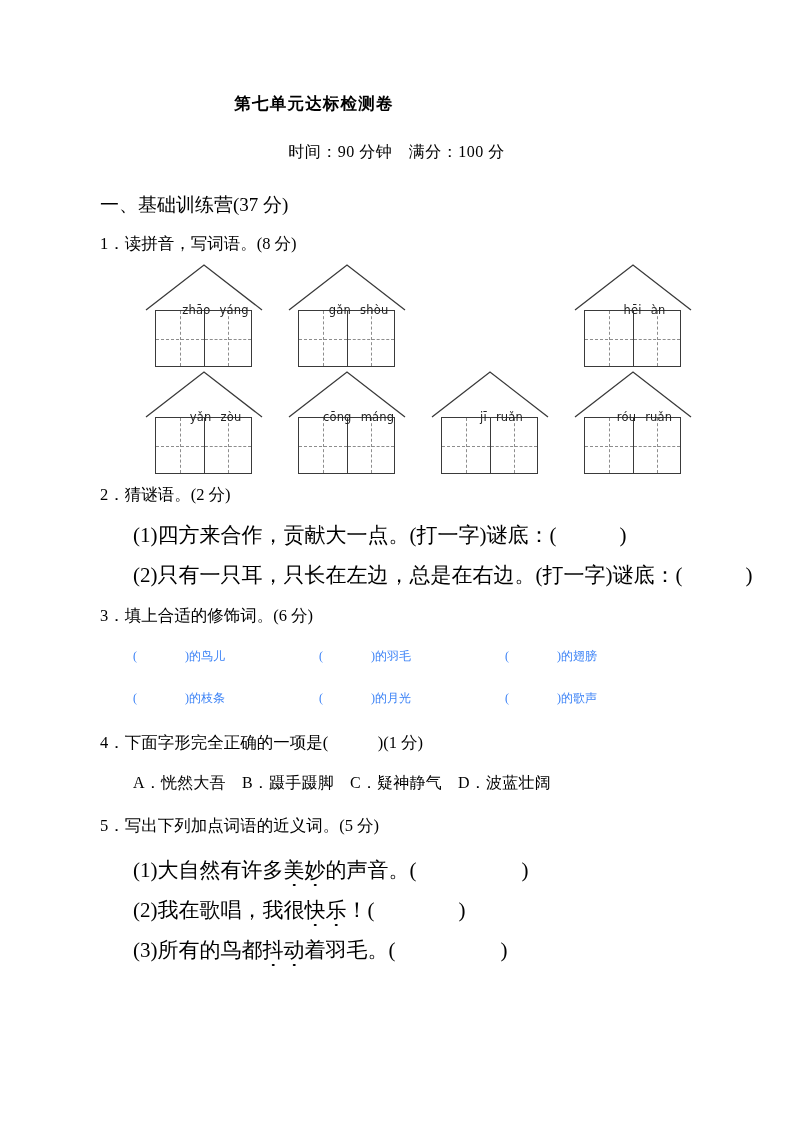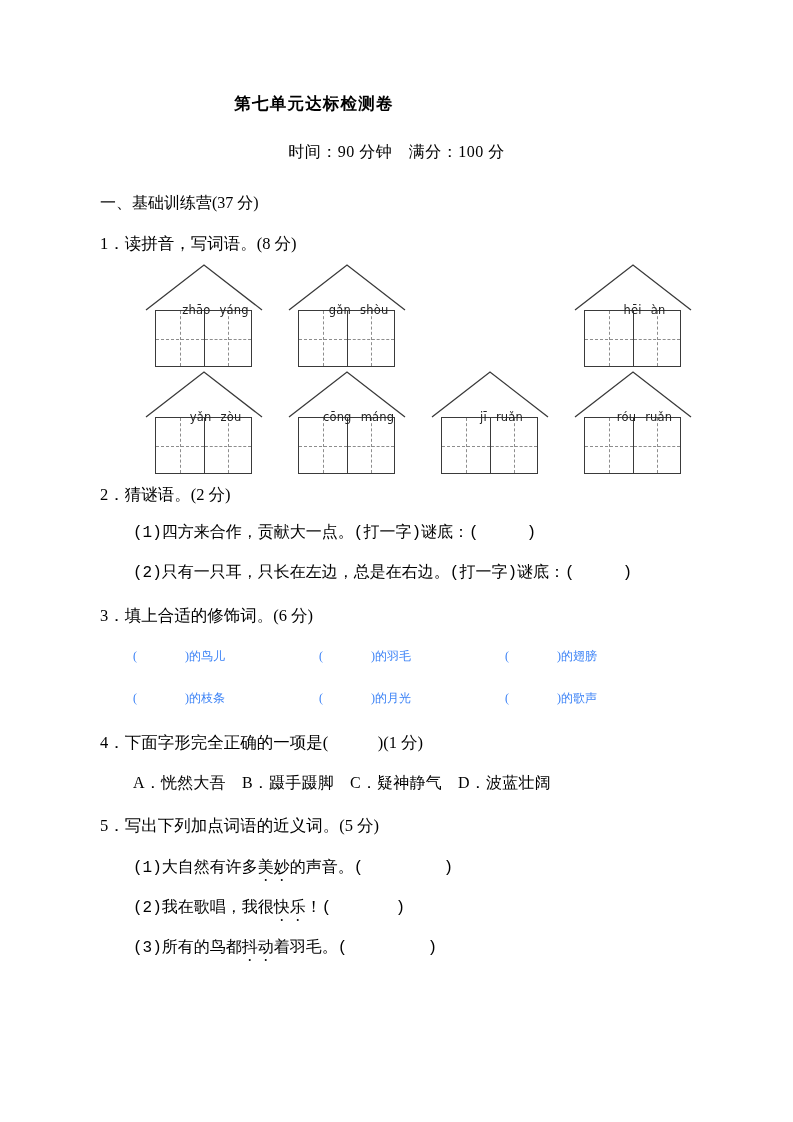--- a/index.html
+++ b/index.html
@@ -47,23 +47,23 @@
   }
 
   
   .blk {
     position: absolute;
     font-size: 16px;
     line-height: 1.0;
     white-space: pre;
     color: #000;
   }
-  .sec-head { left: 100px; font-size: 16px; }
+  .sec-head { left: 100px; font-size: 19px; }
   .q-head   { left: 100px; font-size: 16.5px; }
-  .q-sub    { left: 133px; font-size: 16px; font-family: Liberation Mono, monospace; }
+  .q-sub    { left: 133px; font-size: 21px; }
   .q-opts   { left: 133px; font-size: 16px; letter-spacing: 0.2px; }
 
   
   .dot {
     position: relative;
     display: inline-block;
   }
   .dot::after {
     content: "";
     position: absolute;

